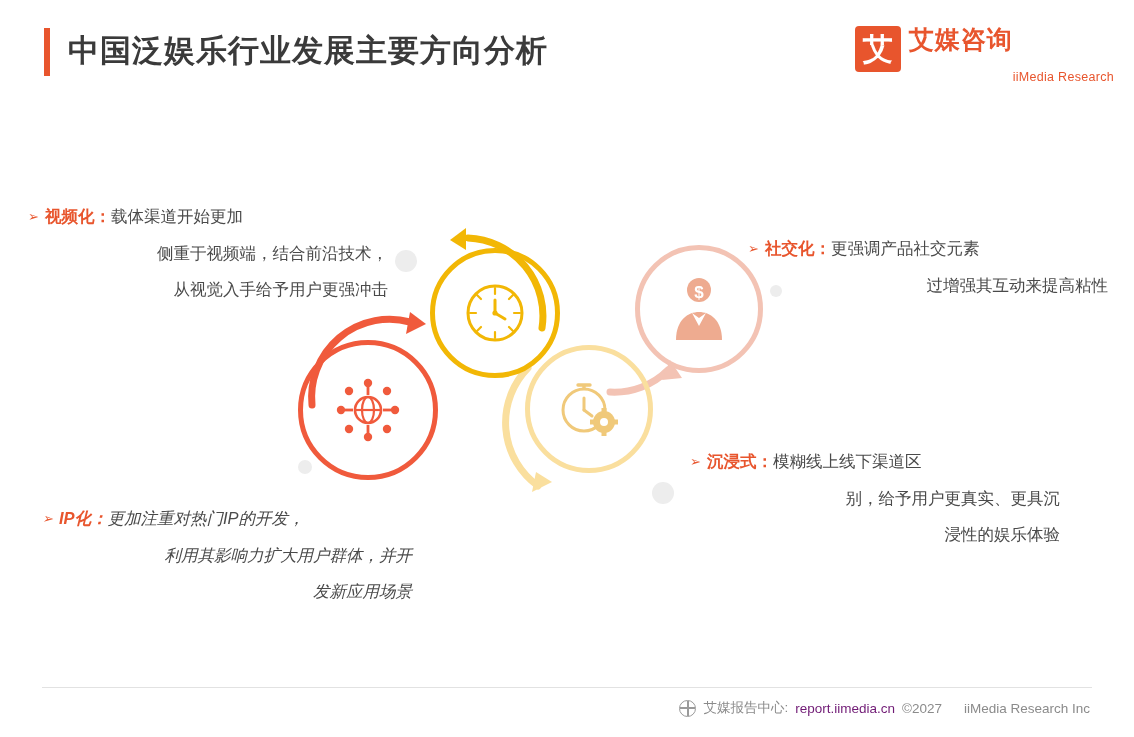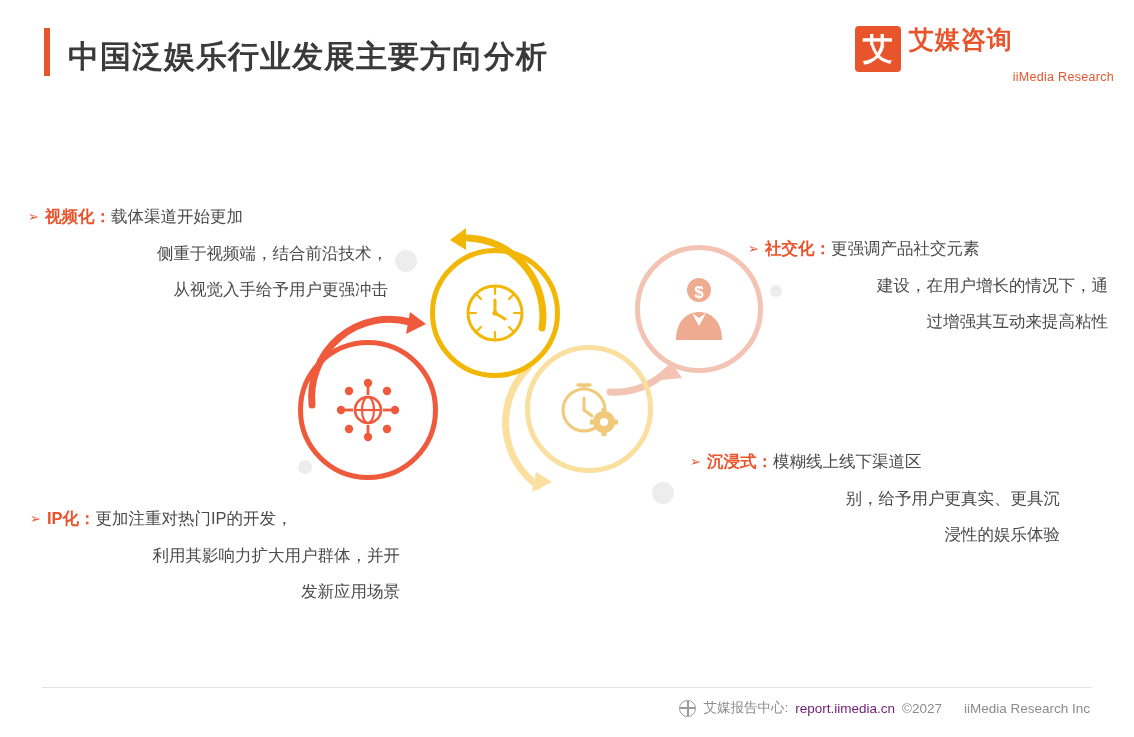--- a/index.html
+++ b/index.html
@@ -31,21 +31,21 @@
     position: absolute;
     left: 44px;
     top: 28px;
     width: 6px;
     height: 48px;
     background: #e8552d;
   }
   .title {
     position: absolute;
     left: 68px;
-    top: 33px;
+    top: 27px;
     font-size: 31px;
     line-height: 48px;
     color: #3a3a3a;
     font-weight: bold;
     letter-spacing: 1px;
     white-space: nowrap;
   }
   .logo {
     position: absolute;
     right: 20px;
@@ -108,21 +108,21 @@
   .txt .body-line {
     display: block;
     text-indent: 0;
     text-align: right;
   }
   .txt .indent {
     padding-left: 22px;
   }
 
   #txt-video   { left: 28px;  top: 198px; width: 360px; }
-  #txt-ip      { left: 30px;  top: 500px; width: 370px; }
+  #txt-ip      { left: 42px;  top: 500px; width: 370px; font-style: italic; }
   #txt-social  { left: 748px; top: 230px; width: 360px; }
   #txt-immer   { left: 690px; top: 443px; width: 370px; }
 
   
   .graphic {
     position: absolute;
     left: 280px;
     top: 210px;
     width: 430px;
     height: 340px;
@@ -249,21 +249,20 @@
   </div>
 
   <div class="txt" id="txt-ip">
     <span class="arrow">➢</span><span class="kw">IP化：</span><span>更加注重对热门IP的开发，</span>
     <span class="body-line indent">利用其影响力扩大用户群体，并开</span>
     <span class="body-line indent">发新应用场景</span>
   </div>
 
   <div class="txt" id="txt-social">
     <span class="arrow">➢</span><span class="kw">社交化：</span><span>更强调产品社交元素</span>
-    <span class="body-line indent">建设，在用户增长的情况下，通</span>
     <span class="body-line indent">过增强其互动来提高粘性</span>
   </div>
 
   <div class="txt" id="txt-immer">
     <span class="arrow">➢</span><span class="kw">沉浸式：</span><span>模糊线上线下渠道区</span>
     <span class="body-line indent">别，给予用户更真实、更具沉</span>
     <span class="body-line indent">浸性的娱乐体验</span>
   </div>
 
   <div class="graphic">

